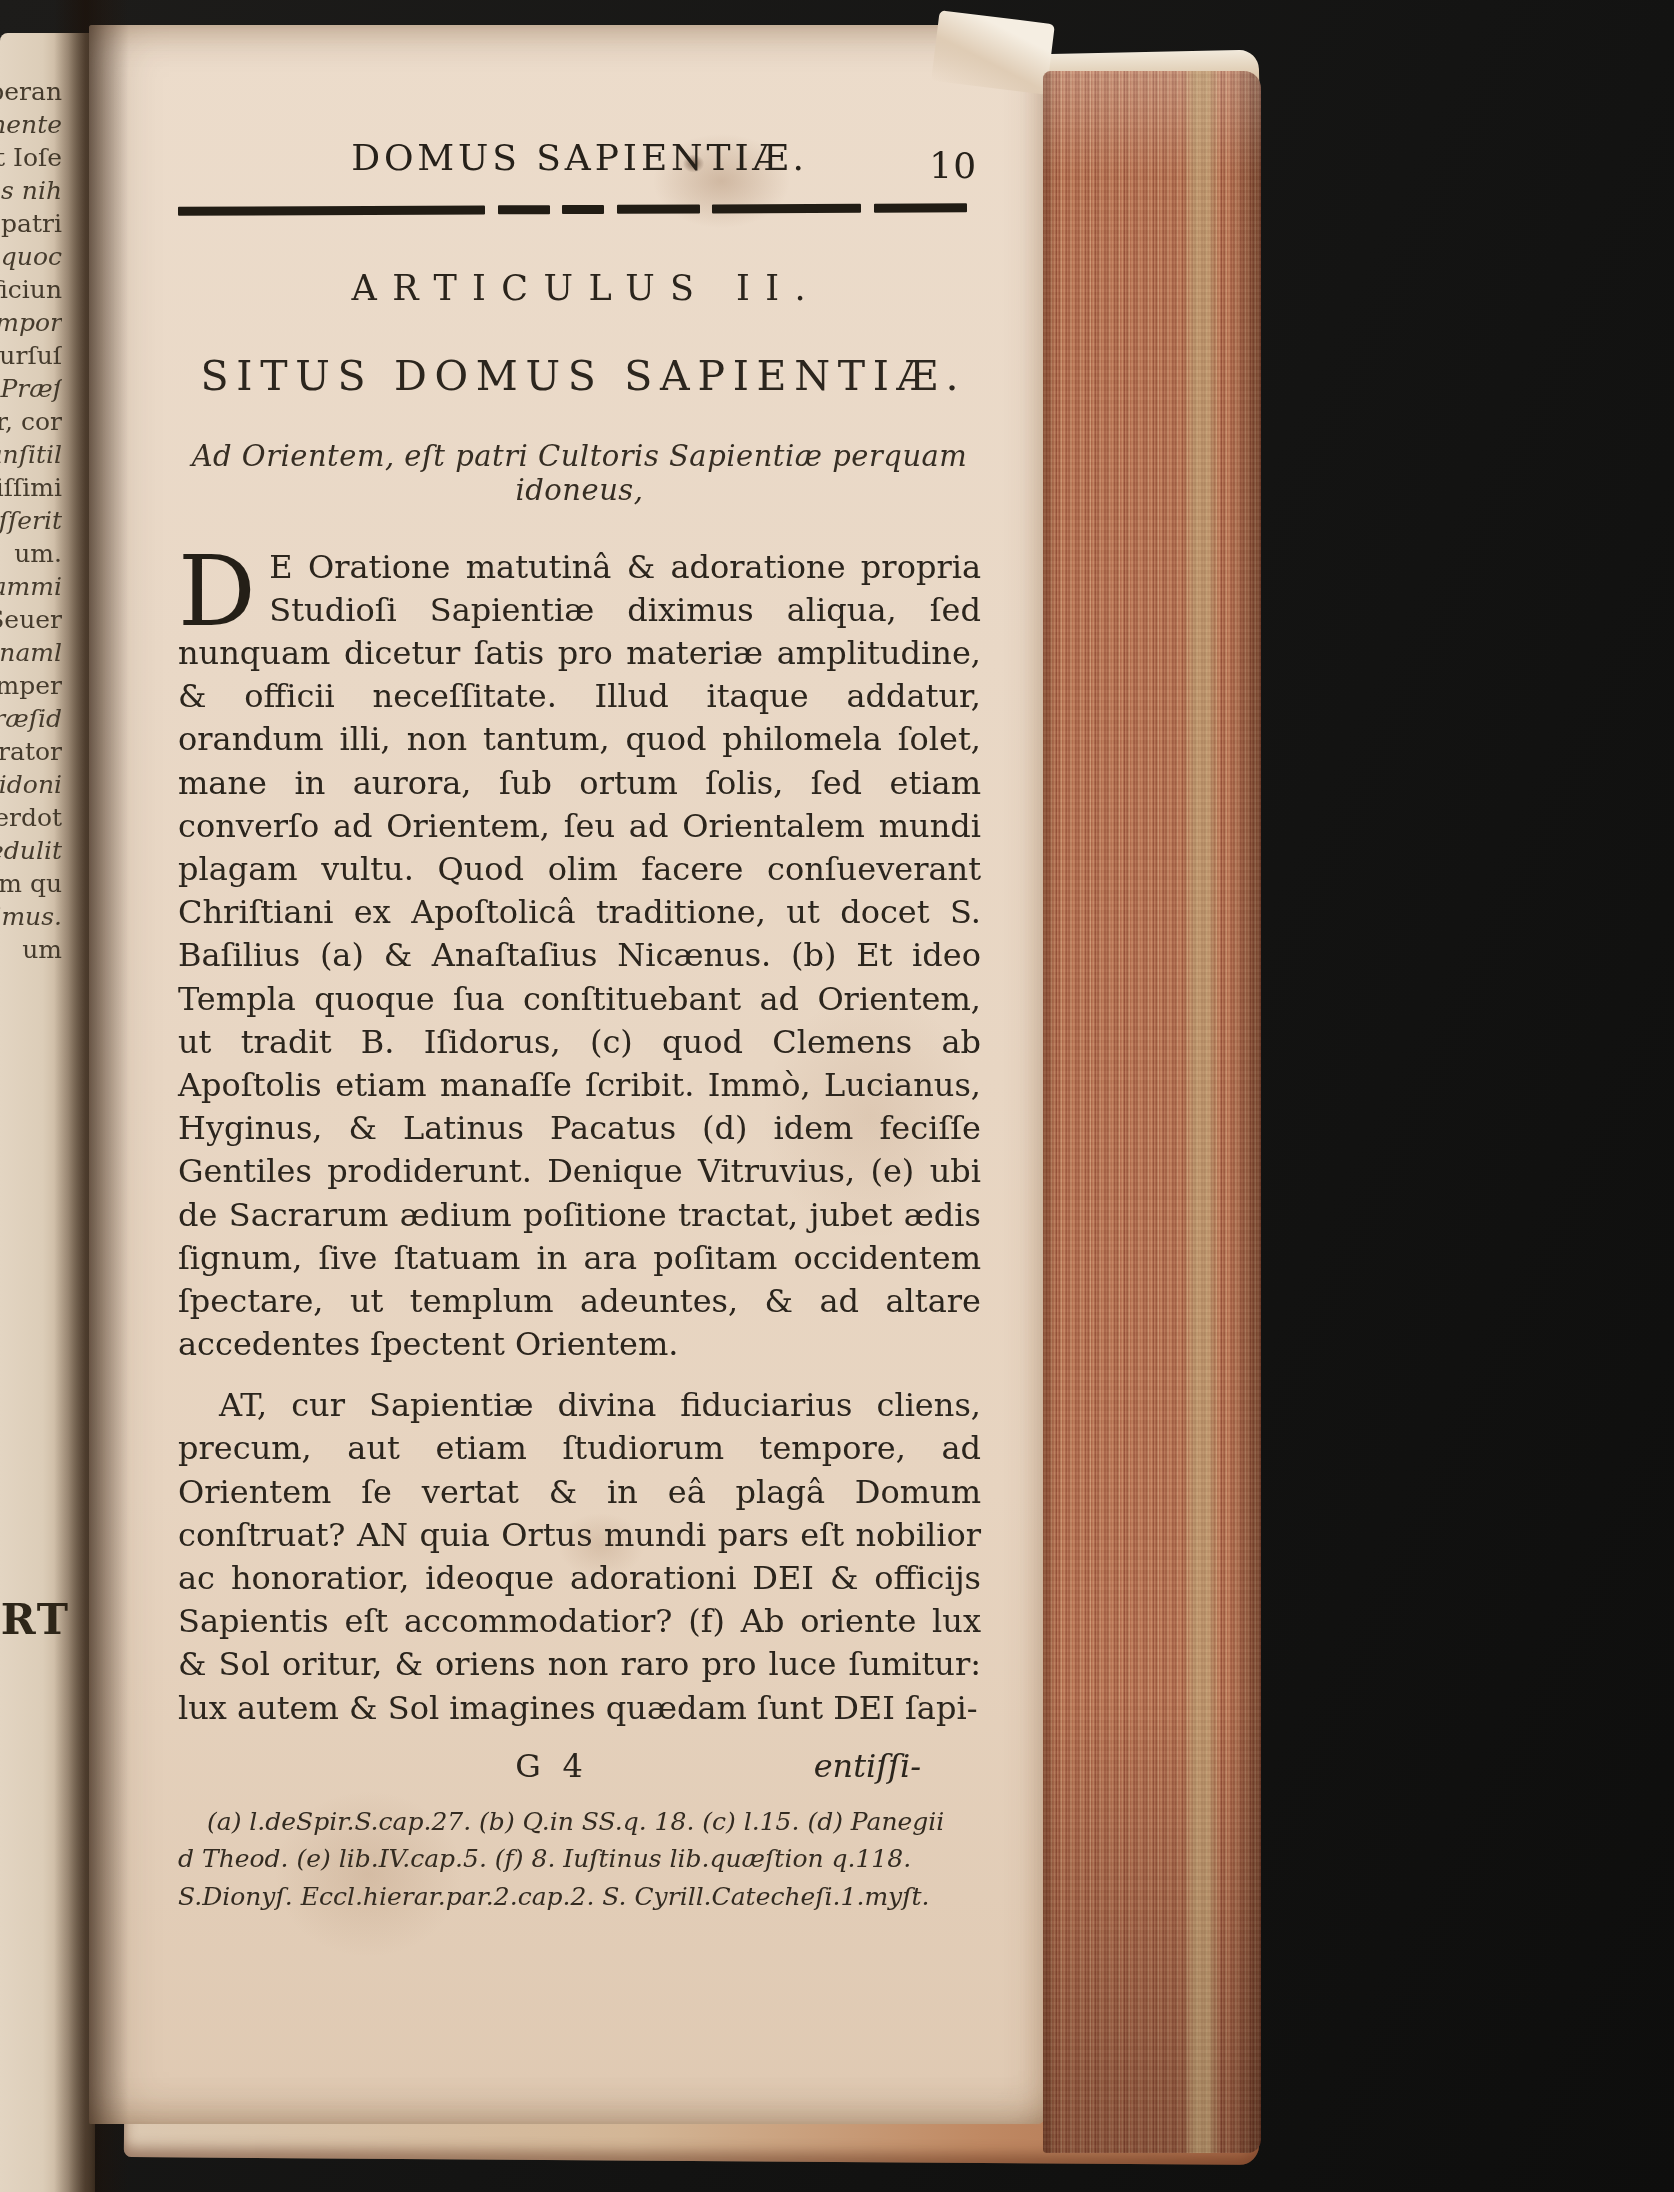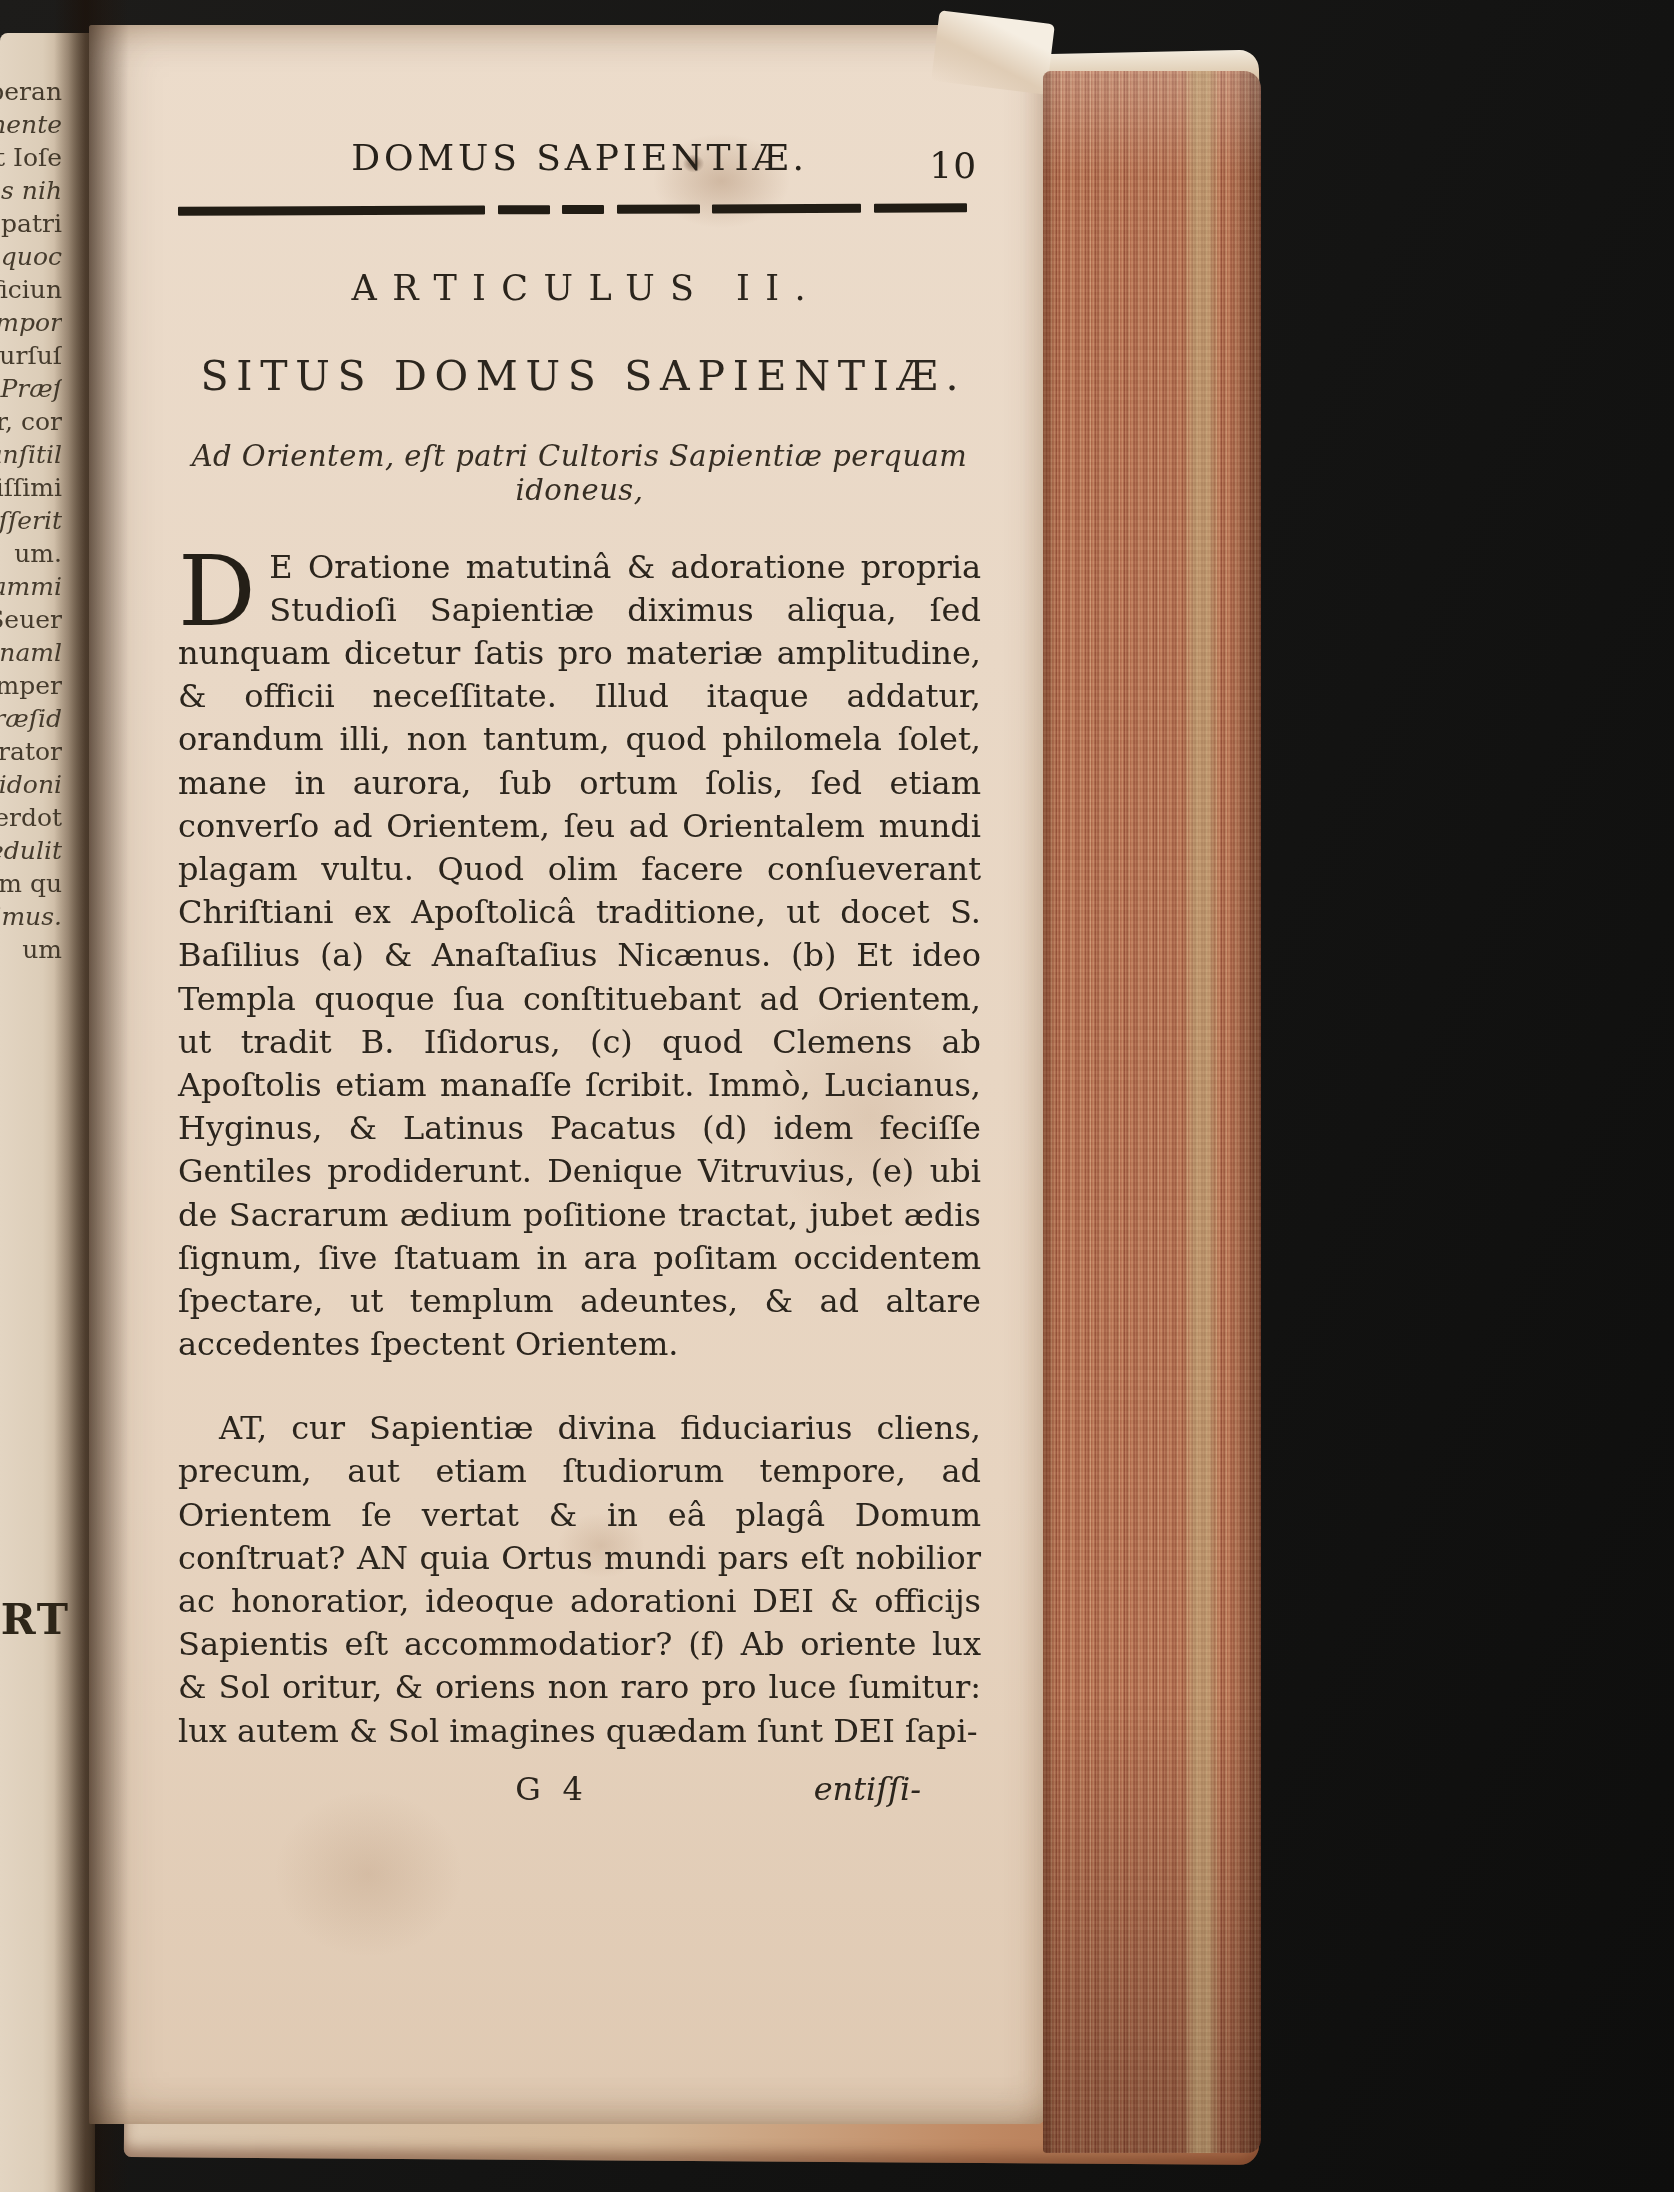--- a/index.html
+++ b/index.html
@@ -100,21 +100,21 @@
   .rule i:nth-child(5){ width:149px; }
   .rule i:nth-child(6){ width:93px; }
 
   .articulus { margin-top:54px; text-align:center; font-size:35px; letter-spacing:15.4px; text-indent:13.5px; color:#2a241c; }
   .situs     { margin-top:44px; text-align:center; font-size:41px; letter-spacing:7.7px; text-indent:7.7px; color:#2c261e; }
   .epigraph  { margin-top:39px; text-align:center; font-style:italic; font-size:29px; color:#352d23; letter-spacing:0.5px; }
 
   .body-para { font-size:32px; line-height:1.35; text-align:justify; color:#2b251d; margin:0; }
   .para1 { margin-top:39px; }
   .dropcap { float:left; font-size:97px; line-height:77px; padding:7.7px 13.5px 0 0; color:#241f17; }
-  .para2 { margin-top:41px; text-indent:41px; }
+  .para2 { margin-top:18px; text-indent:41px; }
 
   .sigrow { margin-top:17.4px; position:relative; height:44px; font-size:32px; }
   .sig    { position:absolute; left:42%; letter-spacing:5.8px; }
   .catch  { position:absolute; right:60px;font-style:italic; }
 
   .footnotes { margin-top:11.6px; font-size:25px; line-height:1.5; font-style:italic; color:#332b21; }
   .fn-line:first-child { text-indent:29px; }
 </style>
 </head>
 <body>
@@ -188,20 +188,25 @@
 
       <p class="body-para para1"><span class="dropcap">D</span><span>E Oratione matutinâ &amp; adoratione propria Studioſi Sapientiæ diximus aliqua, ſed nunquam dicetur ſatis pro materiæ amplitudine, &amp; officii neceſſitate. Illud itaque addatur, orandum illi, non tantum, quod philomela ſolet, mane in aurora, ſub ortum ſolis, ſed etiam converſo ad Orientem, ſeu ad Orientalem mundi plagam vultu. Quod olim facere conſueverant Chriſtiani ex Apoſtolicâ traditione, ut docet S. Baſilius (a) &amp; Anaſtaſius Nicænus. (b) Et ideo Templa quoque ſua conſtituebant ad Orientem, ut tradit B. Iſidorus, (c) quod Clemens ab Apoſtolis etiam manaſſe ſcribit. Immò, Lucianus, Hyginus, &amp; Latinus Pacatus (d) idem feciſſe Gentiles prodiderunt. Denique Vitruvius, (e) ubi de Sacrarum ædium poſitione tractat, jubet ædis ſignum, ſive ſtatuam in ara poſitam occidentem ſpectare, ut templum adeuntes, &amp; ad altare accedentes ſpectent Orientem.</span></p>
 
       <p class="body-para para2">AT, cur Sapientiæ divina fiduciarius cliens, precum, aut etiam ſtudiorum tempore, ad Orientem ſe vertat &amp; in eâ plagâ Domum conſtruat? AN quia Ortus mundi pars eſt nobilior ac honoratior, ideoque adorationi DEI &amp; officijs Sapientis eſt accommodatior? (f) Ab oriente lux &amp; Sol oritur, &amp; oriens non raro pro luce ſumitur: lux autem &amp; Sol imagines quædam ſunt DEI ſapi-</p>
 
       <div class="sigrow">
         <span class="sig">G 4</span>
         <span class="catch">entiſſi-</span>
       </div>
 
+      <div class="footnotes">
+          <div class="fn-line">(a) l.deSpir.S.cap.27.  (b) Q.in SS.q. 18.  (c) l.15.  (d) Panegii</div>
+          <div class="fn-line">d Theod.  (e) lib.IV.cap.5.   (f) 8. Iuſtinus lib.quæſtion q.118.</div>
+          <div class="fn-line">S.Dionyſ. Eccl.hierar.par.2.cap.2.    S. Cyrill.Catecheſi.1.myſt.</div>
+        </div>
 
     </div>
   </div>
 
   <div class="fore-edge">
     <div class="fore-edge-band"></div>
     <div class="fore-edge-grain"></div>
   </div>
 
 </div>

